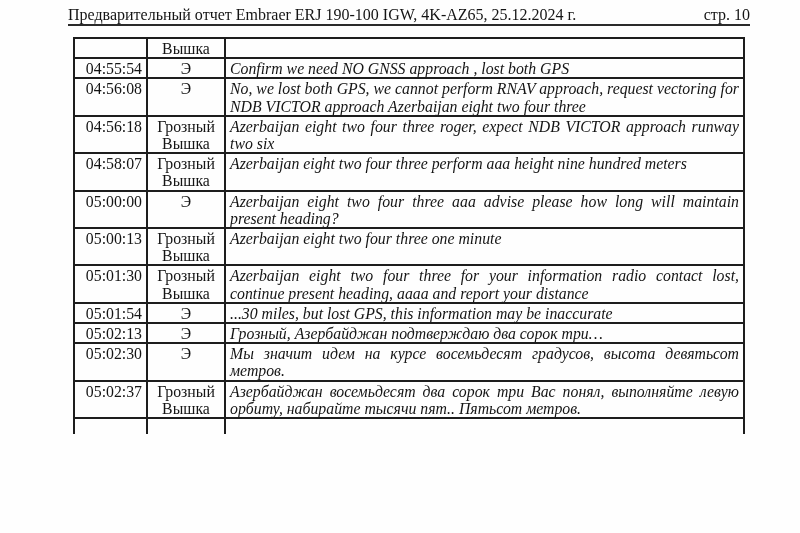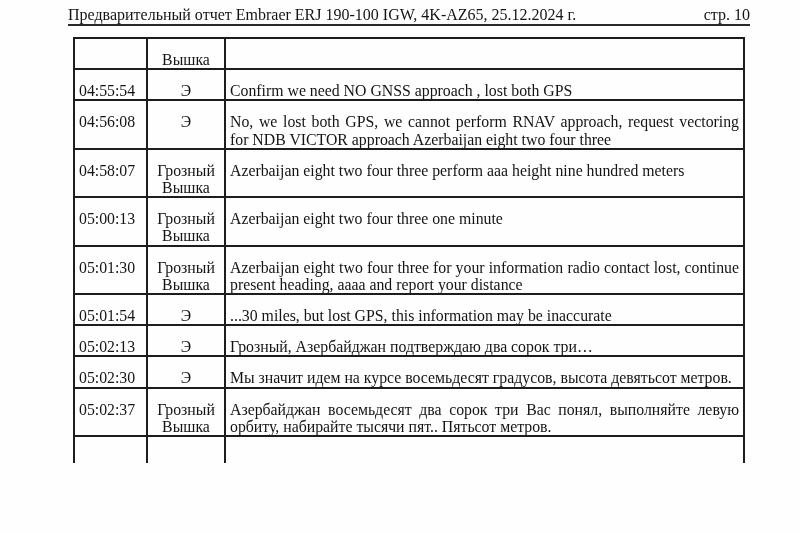--- a/index.html
+++ b/index.html
@@ -38,37 +38,38 @@
     top: 37px;
     border-collapse: collapse;
     table-layout: fixed;
     width: 670px;
     font-size: 15.8px;
     line-height: 17.2px;
   }
   table.transcript td {
     border: 2px solid #1d1d1d;
     vertical-align: top;
-    padding: 12px 4px 0 4px;
+    padding: 1px 4px 0 4px;
     overflow: hidden;
   }
   td.time {
     width: 71px;
-    text-align: left;
+    text-align: right;
     white-space: nowrap;
   }
   td.speaker {
     width: 70px;
     text-align: center;
   }
   td.text {
     width: 507px;
     text-align: justify;
     padding-left: 5px;
     padding-right: 4px;
+    font-style: italic;
   }
   tr.partial td { height: 14px; border-bottom: none; }
 </style>
 </head>
 <body>
 
 <div class="page">
 
   <div class="doc-header">
     <span class="title">Предварительный отчет Embraer ERJ 190-100 IGW, 4K-AZ65, 25.12.2024 г.</span>
@@ -91,23 +92,33 @@
     <td class="time">04:55:54</td>
     <td class="speaker">Э</td>
     <td class="text">Confirm we need NO GNSS approach , lost both GPS</td>
   </tr>
         <tr>
     <td class="time">04:56:08</td>
     <td class="speaker">Э</td>
     <td class="text">No, we lost both GPS, we cannot perform RNAV approach, request vectoring for NDB VICTOR approach Azerbaijan eight two four three</td>
   </tr>
         <tr>
+    <td class="time">04:56:18</td>
+    <td class="speaker">Грозный Вышка</td>
+    <td class="text">Azerbaijan eight two four three roger, expect NDB VICTOR approach runway two six</td>
+  </tr>
+        <tr>
     <td class="time">04:58:07</td>
     <td class="speaker">Грозный Вышка</td>
     <td class="text">Azerbaijan eight two four three perform aaa height nine hundred meters</td>
+  </tr>
+        <tr>
+    <td class="time">05:00:00</td>
+    <td class="speaker">Э</td>
+    <td class="text">Azerbaijan eight two four three aaa advise please how long will maintain present heading?</td>
   </tr>
         <tr>
     <td class="time">05:00:13</td>
     <td class="speaker">Грозный Вышка</td>
     <td class="text">Azerbaijan eight two four three one minute</td>
   </tr>
         <tr>
     <td class="time">05:01:30</td>
     <td class="speaker">Грозный Вышка</td>
     <td class="text">Azerbaijan eight two four three for your information radio contact lost, continue present heading, aaaa and report your distance</td>

